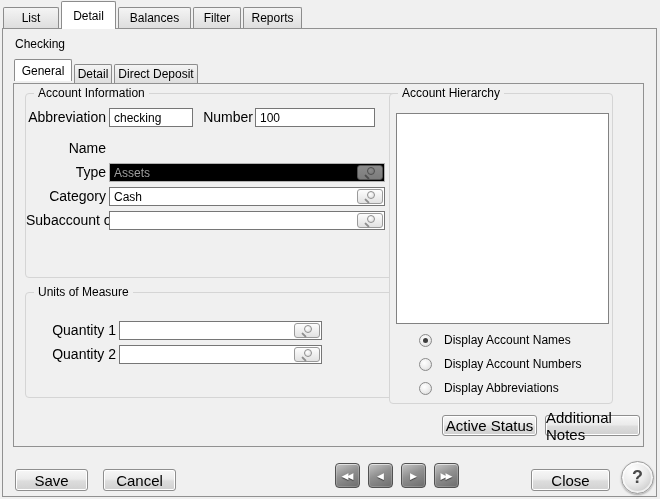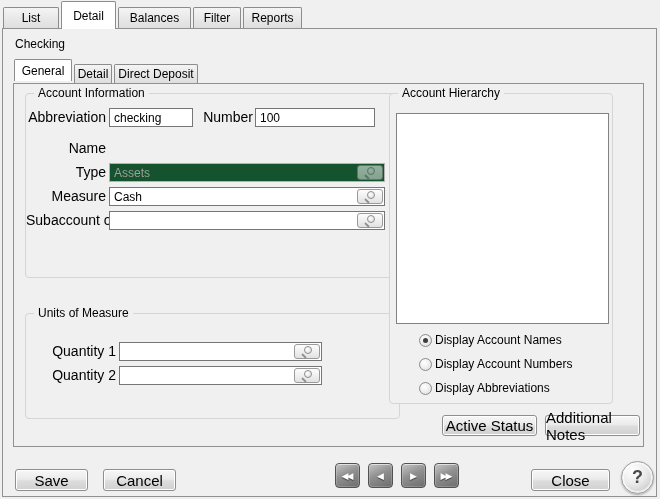--- a/index.html
+++ b/index.html
@@ -18,39 +18,39 @@
 
   
   .groupbox { position:absolute; border:1px solid #d5d5d5; border-radius:4px; background:#f0f0f0; }
   .legend { position:absolute; top:-8px; left:8px; background:#f0f0f0; padding:0 4px;
             font-size:12px; line-height:15px; white-space:nowrap; }
 
   
   .flabel { position:absolute; text-align:right; font-size:14px; line-height:19px; white-space:nowrap; }
   .field { position:absolute; height:19px; background:#fff; border:1px solid #767676;
            padding:0 4px; display:flex; align-items:center; font-size:12px; white-space:nowrap; overflow:hidden; }
-  .field.disabled { background:#14532d; border-color:#b2b2b2; color:#9f9f9f; }
+  .field.disabled { background:#000000; border-color:#b2b2b2; color:#9f9f9f; }
   .caret { display:inline-block; width:1px; height:13px; background:#000; margin-left:1px; }
 
   
   .lookup { position:absolute; width:26px; height:15px; border:1px solid #9a9a9a; border-radius:3px;
             background:linear-gradient(#fdfdfd,#e2e2e2); display:flex; align-items:center; justify-content:center; }
   .lookup.disabled { opacity:.55; }
   .mag { position:relative; width:12px; height:12px; }
   .mag::before { content:""; position:absolute; top:0; right:1px; width:6px; height:6px;
                  border:1.5px solid #8e8e8e; border-radius:50%;
                  background:radial-gradient(circle at 35% 35%, #fff, #d9d9d9); }
   .mag::after { content:""; position:absolute; left:0; bottom:1px; width:6px; height:2px;
                 background:#8e8e8e; border-radius:1px; transform:rotate(45deg); }
 
   
   .listbox { position:absolute; background:#fff; border:1px solid #828282; }
 
   
-  .radio-row { position:absolute; display:flex; align-items:center; gap:3px; height:14px; cursor:default; }
+  .radio-row { position:absolute; display:flex; align-items:center; gap:12px; height:14px; cursor:default; }
   .radio { width:13px; height:13px; border-radius:50%; border:1px solid #8a8a8a; position:relative;
            background:radial-gradient(circle at 40% 35%, #ffffff 0%, #ececec 55%, #d2d2d2 100%); }
   .radio.selected::after { content:""; position:absolute; left:3px; top:3px; width:5px; height:5px;
                            border-radius:50%; background:#3d3d3d; }
 
   
   .btn { position:absolute; border:1px solid #8e8e8e; border-radius:3px;
          background:linear-gradient(#f7f7f7 0%, #ebebeb 45%, #dddddd 55%, #d0d0d0 100%);
          box-shadow:inset 0 0 0 1px #fff;
          display:flex; align-items:center; justify-content:center; font-size:15px; cursor:default; }
@@ -121,38 +121,38 @@
     <span class="flabel" style="left:0; top:45px; width:80px;">Name</span>
 
     <span class="flabel" style="left:0; top:69px; width:80px;">Type</span>
     <div class="field disabled" style="left:83px; top:69px; width:276px;">
       <span>Assets</span>
     </div>
     <div class="lookup disabled" style="left:331px; top:71px;">
         <span class="mag"></span>
       </div>
 
-    <span class="flabel" style="left:0; top:93px; width:80px;">Measure</span>
+    <span class="flabel" style="left:0; top:93px; width:80px;">Category</span>
     <div class="field" style="left:83px; top:93px; width:276px;">
       <span>Cash</span>
     </div>
     <div class="lookup" style="left:331px; top:95px;">
         <span class="mag"></span>
       </div>
 
     <span class="flabel" style="left:0; top:117px; width:80px;">Subaccount of</span>
     <div class="field" style="left:83px; top:117px; width:276px;">
       <span></span>
     </div>
     <div class="lookup" style="left:331px; top:119px;">
         <span class="mag"></span>
       </div>
   </div>
 
-  <div class="groupbox" style="left:25px; top:292px; width:375px; height:106px;margin-top:21px;">
+  <div class="groupbox" style="left:25px; top:292px; width:375px; height:106px;">
     <span class="legend">Units of Measure</span>
 
     <span class="flabel" style="left:0; top:28px; width:90px;">Quantity 1</span>
     <div class="field" style="left:93px; top:28px; width:203px;">
       <span></span>
     </div>
     <div class="lookup" style="left:268px; top:30px;">
         <span class="mag"></span>
       </div>
 

